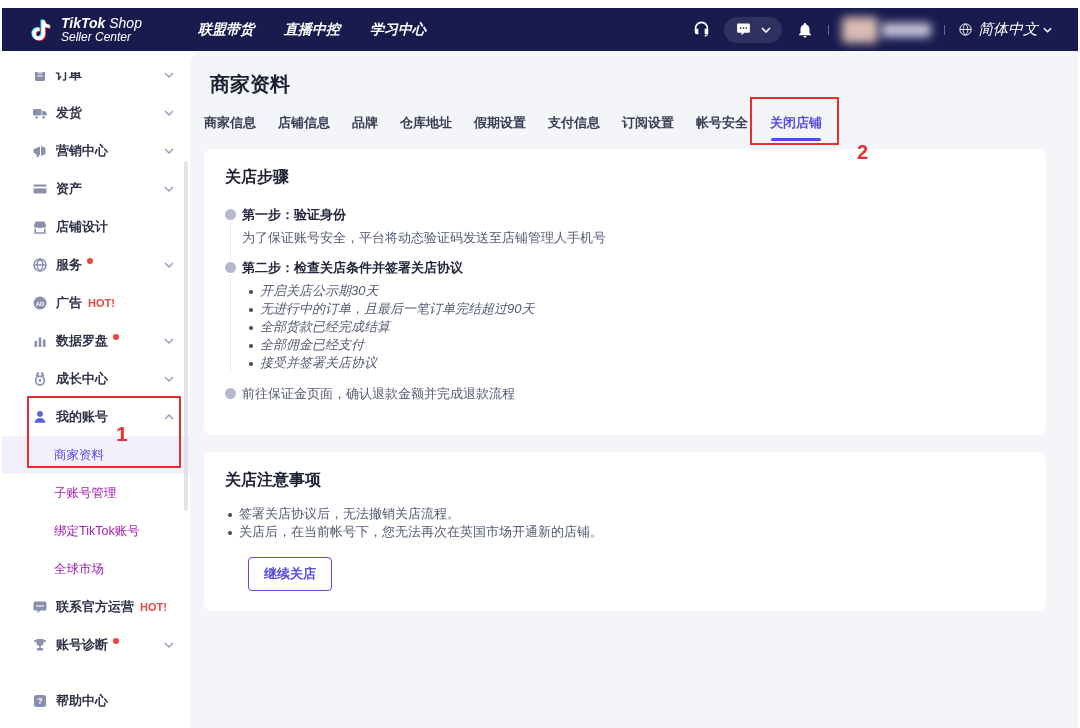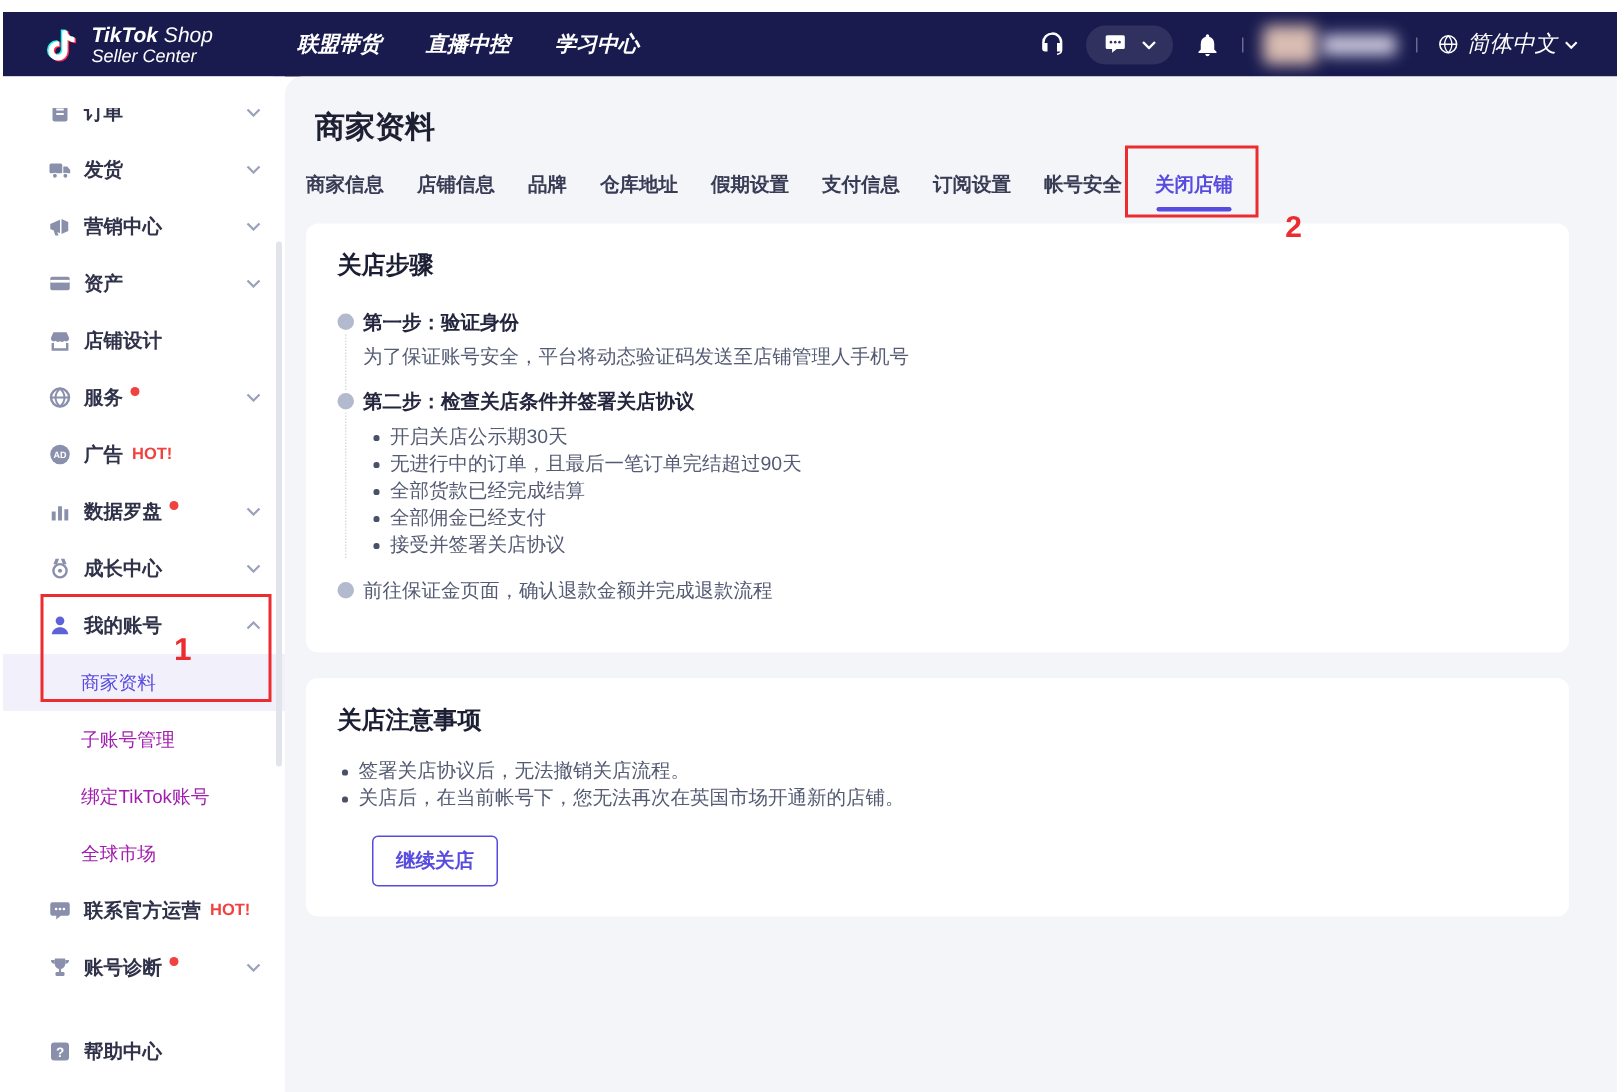--- a/index.html
+++ b/index.html
@@ -60,21 +60,21 @@
                              border-radius:2px;background:#584BE0;}
   .card{background:#fff;border-radius:8px;margin-top:17px;padding:18px 24px 20px 21px;}
   .card-heading{font-size:16px;font-weight:bold;color:#1C1F33;}
   .steps{position:relative;margin-top:18px;}
   .steps:before{content:'';position:absolute;left:5px;top:10px;bottom:30px;border-left:1px dotted #D8DCE8;}
   .step{position:relative;padding-left:17px;margin-bottom:13px;}
   .step-dot{position:absolute;left:0;top:3px;width:11px;height:11px;border-radius:50%;
             background:#B3BACE;box-shadow:0 0 0 2px #fff;}
   .step-title{font-size:13px;font-weight:bold;color:#23263C;line-height:17px;}
   .step-desc{font-size:13px;color:#545B72;margin-top:6px;line-height:17px;}
-  .step-bullets{margin:6px 0 0 0;padding:0 0 0 6px;list-style:none;}
+  .step-bullets{margin:6px 0 0 0;padding:0 0 0 6px;list-style:none;font-style:italic;}
   .step-bullets li,.notice-bullets li{font-size:13px;color:#545B72;line-height:18px;position:relative;padding-left:12px;}
   .step-bullets li:before,.notice-bullets li:before{content:'';position:absolute;left:1px;top:8px;
         width:3.5px;height:3.5px;border-radius:50%;background:#4A5067;}
   .notice-bullets{margin:14px 0 0 0;padding:0 0 0 2px;list-style:none;}
   .continue-btn{margin-top:16px;display:inline-block;background:#fff;border:1px solid #584BE0;
         color:#584BE0;font-size:13px;font-weight:bold;border-radius:4px;padding:7px 15px;cursor:pointer;
         font-family:inherit;margin-left:23px;}
 </style>
 </head>
 <body>

